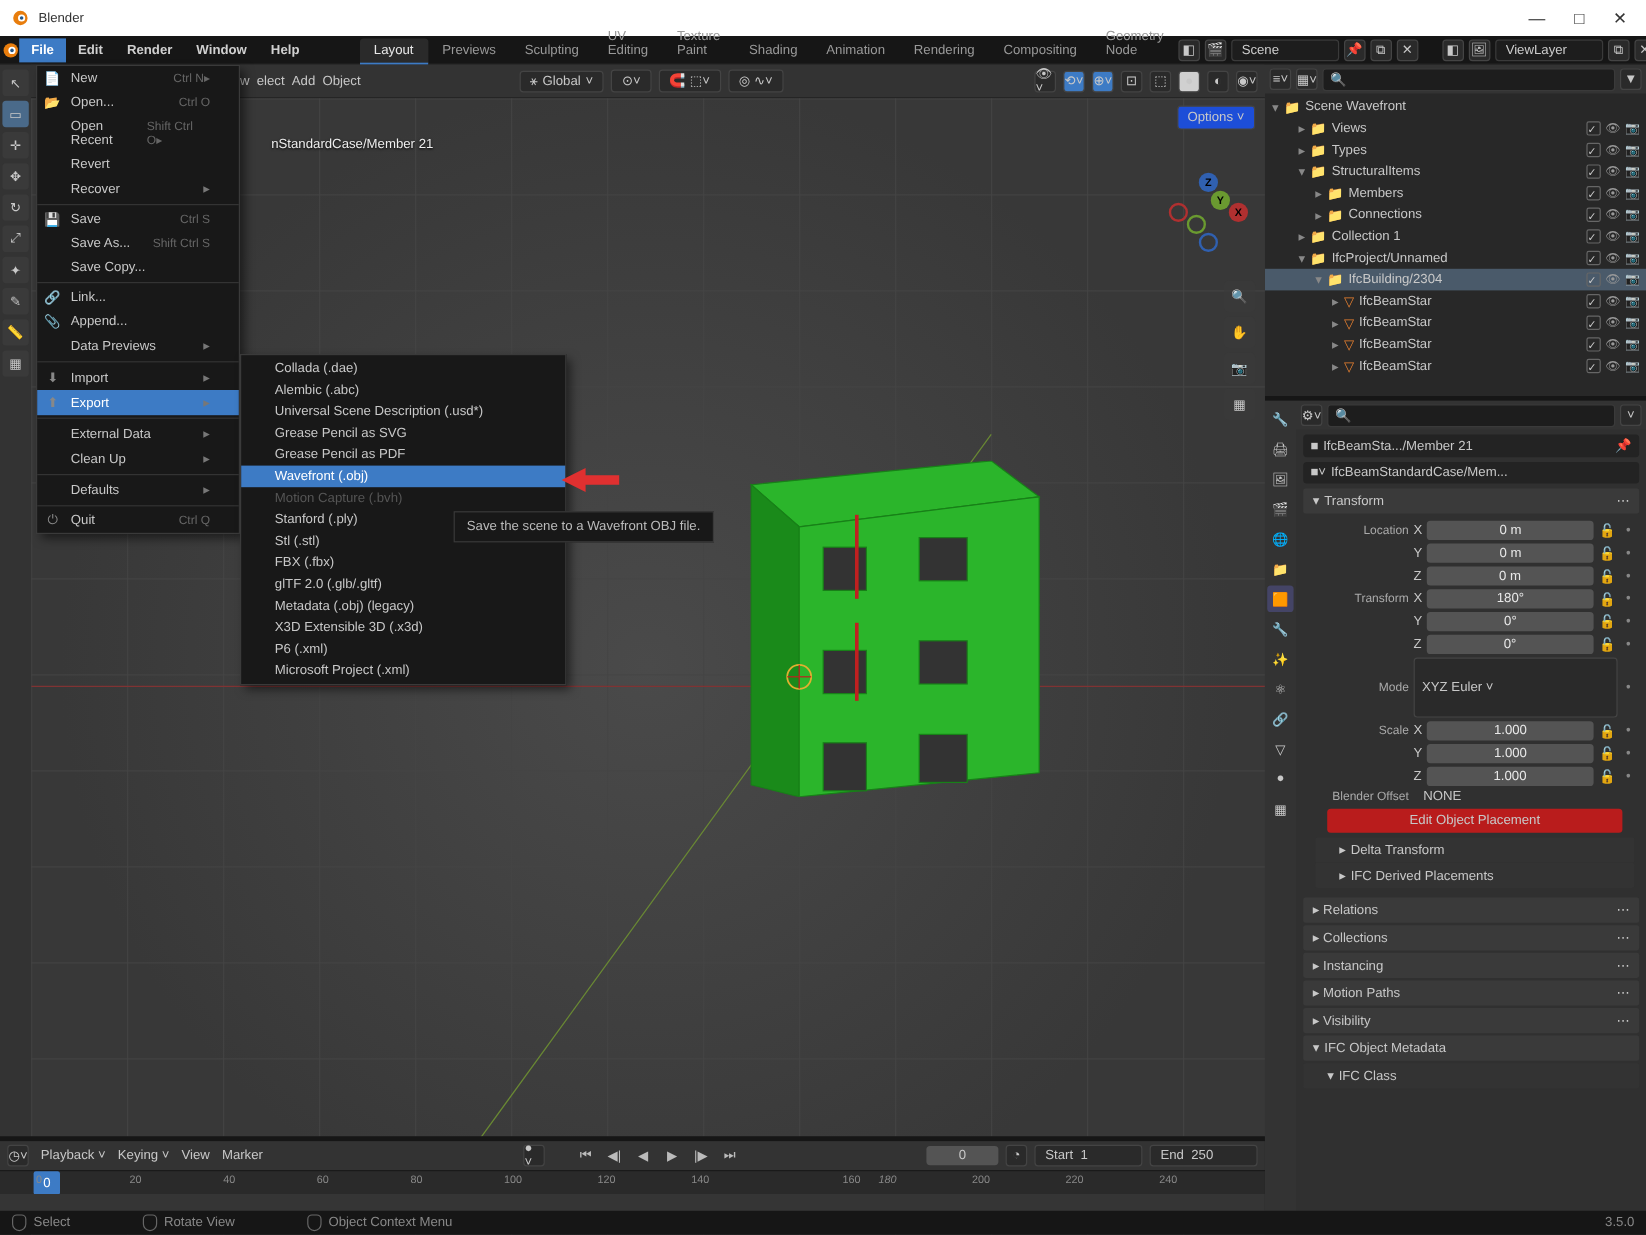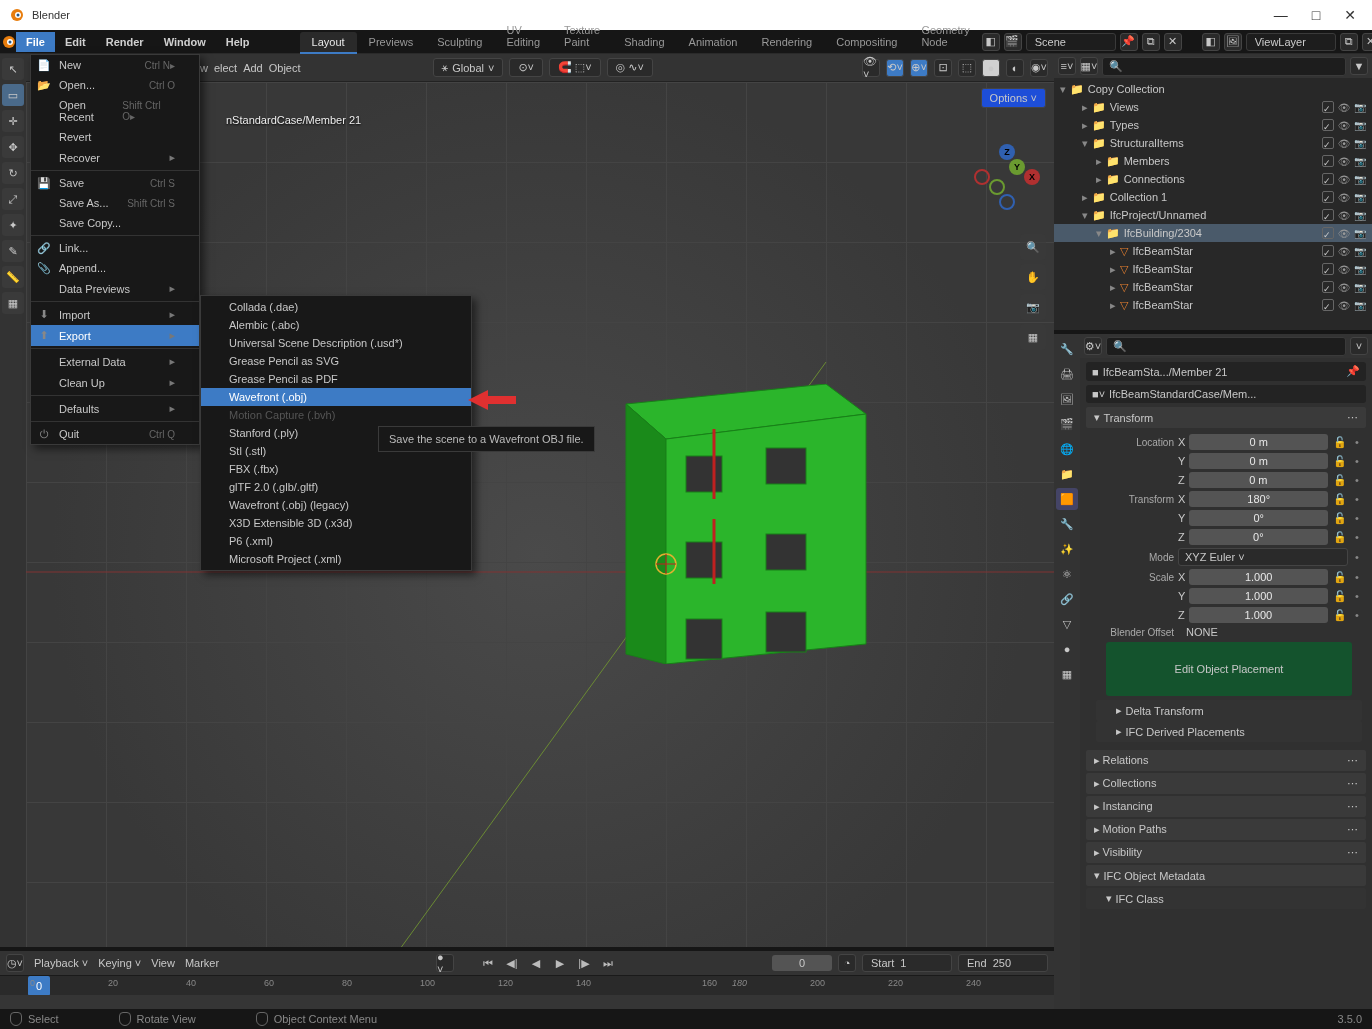--- a/index.html
+++ b/index.html
@@ -84,22 +84,22 @@
 .bread { background:#232323; border-radius:3px; padding:3px 6px; margin-bottom:4px; display:flex; align-items:center; gap:4px; }
 .panel { margin-bottom:2px; }
 .panel-hdr { background:#3a3a3a; padding:4px 8px; border-radius:2px; display:flex; align-items:center; gap:4px; }
 .panel-hdr.sub { background:#333; margin-left:0; padding-left:20px; }
 .panel-body { padding:6px 4px 6px 10px; }
 .prop-row { display:flex; align-items:center; margin-bottom:3px; gap:4px; }
 .prop-row .lbl { width:78px; text-align:right; color:#aaa; font-size:10px; }
 .prop-row .val { flex:1; background:#545454; border-radius:3px; padding:2px 0; text-align:center; color:#e8e8e8; }
 .prop-row .lock { width:16px; text-align:center; color:#888; }
 .prop-row .dot { width:10px; text-align:center; color:#888; }
-.mode-sel { flex:1; background:#2a2a2a; border:1px solid #444; border-radius:3px; padding:2px 6px; }
-.edit-btn { background:#14532d; border-radius:3px; padding:21px; text-align:center; margin:4px 10px; }
+.mode-sel { flex:1; background:#2a2a2a; border:1px solid #444; border-radius:3px; padding:18px 6px; }
+.edit-btn { background:#b91c1c; border-radius:3px; padding:4px; text-align:center; margin:4px 10px; }
 
 
 .timeline { position:absolute; bottom:20px; left:0; right:318px; height:62px; background:#232323; border-top:4px solid #161616; }
 .tl-hdr { height:24px; background:#333; display:flex; align-items:center; padding:0 6px; gap:10px; }
 .tl-controls { position:absolute; left:50%; transform:translateX(-50%); display:flex; gap:4px; }
 .tl-controls .tc { width:20px; height:18px; display:flex; align-items:center; justify-content:center; color:#bbb; }
 .tl-right { margin-left:auto; display:flex; gap:6px; align-items:center; }
 .tl-field { background:#545454; border-radius:3px; padding:2px 8px; width:60px; text-align:center; }
 .tl-field.dk { background:#2a2a2a; border:1px solid #444; width:90px; display:flex; }
 .tl-ruler { height:20px; background:#2a2a2a; position:relative; border-top:1px solid #1a1a1a; }
@@ -263,21 +263,21 @@
       <div class="outliner-hdr">
         <span class="hdr-icon">≡˅</span>
         <span class="hdr-icon">▦˅</span>
         <div class="search">🔍</div>
         <span class="hdr-icon">▼</span>
       </div>
       <div class="outliner-tree" id="outliner-tree">
           <div class="tree-row">
             <span class="tri"></span>
             <span style="color:#e8e8e8">📁</span>
-            <span class="nm">Copy Collection</span>
+            <span class="nm">Scene Wavefront</span>
           </div>
           <div class="tree-row">
             <span style="width:22px"></span>
             <span class="tri r"></span>
             <span>📁</span>
             <span class="nm">Views</span>
             <span class="toggles">
               <span class="chk on"></span>
               <span class="tg">👁</span>
               <span class="tg">📷</span>
@@ -560,21 +560,21 @@
     <div class="sm-item">Alembic (.abc)</div>
     <div class="sm-item">Universal Scene Description (.usd*)</div>
     <div class="sm-item">Grease Pencil as SVG</div>
     <div class="sm-item">Grease Pencil as PDF</div>
     <div class="sm-item highlighted">Wavefront (.obj)</div>
     <div class="sm-item disabled">Motion Capture (.bvh)</div>
     <div class="sm-item">Stanford (.ply)</div>
     <div class="sm-item">Stl (.stl)</div>
     <div class="sm-item">FBX (.fbx)</div>
     <div class="sm-item">glTF 2.0 (.glb/.gltf)</div>
-    <div class="sm-item">Wavefront (.obj) (legacy)</div>
+    <div class="sm-item">Metadata (.obj) (legacy)</div>
     <div class="sm-item">X3D Extensible 3D (.x3d)</div>
     <div class="sm-item">P6 (.xml)</div>
     <div class="sm-item">Microsoft Project (.xml)</div>
   </div>
 
 <div class="tooltip">Save the scene to a Wavefront OBJ file.</div>
 
 <div class="red-arrow">
   <svg width="50" height="30">
       <polygon points="0,15 20,5 20,11 48,11 48,19 20,19 20,25" fill="#e03030"></polygon>

